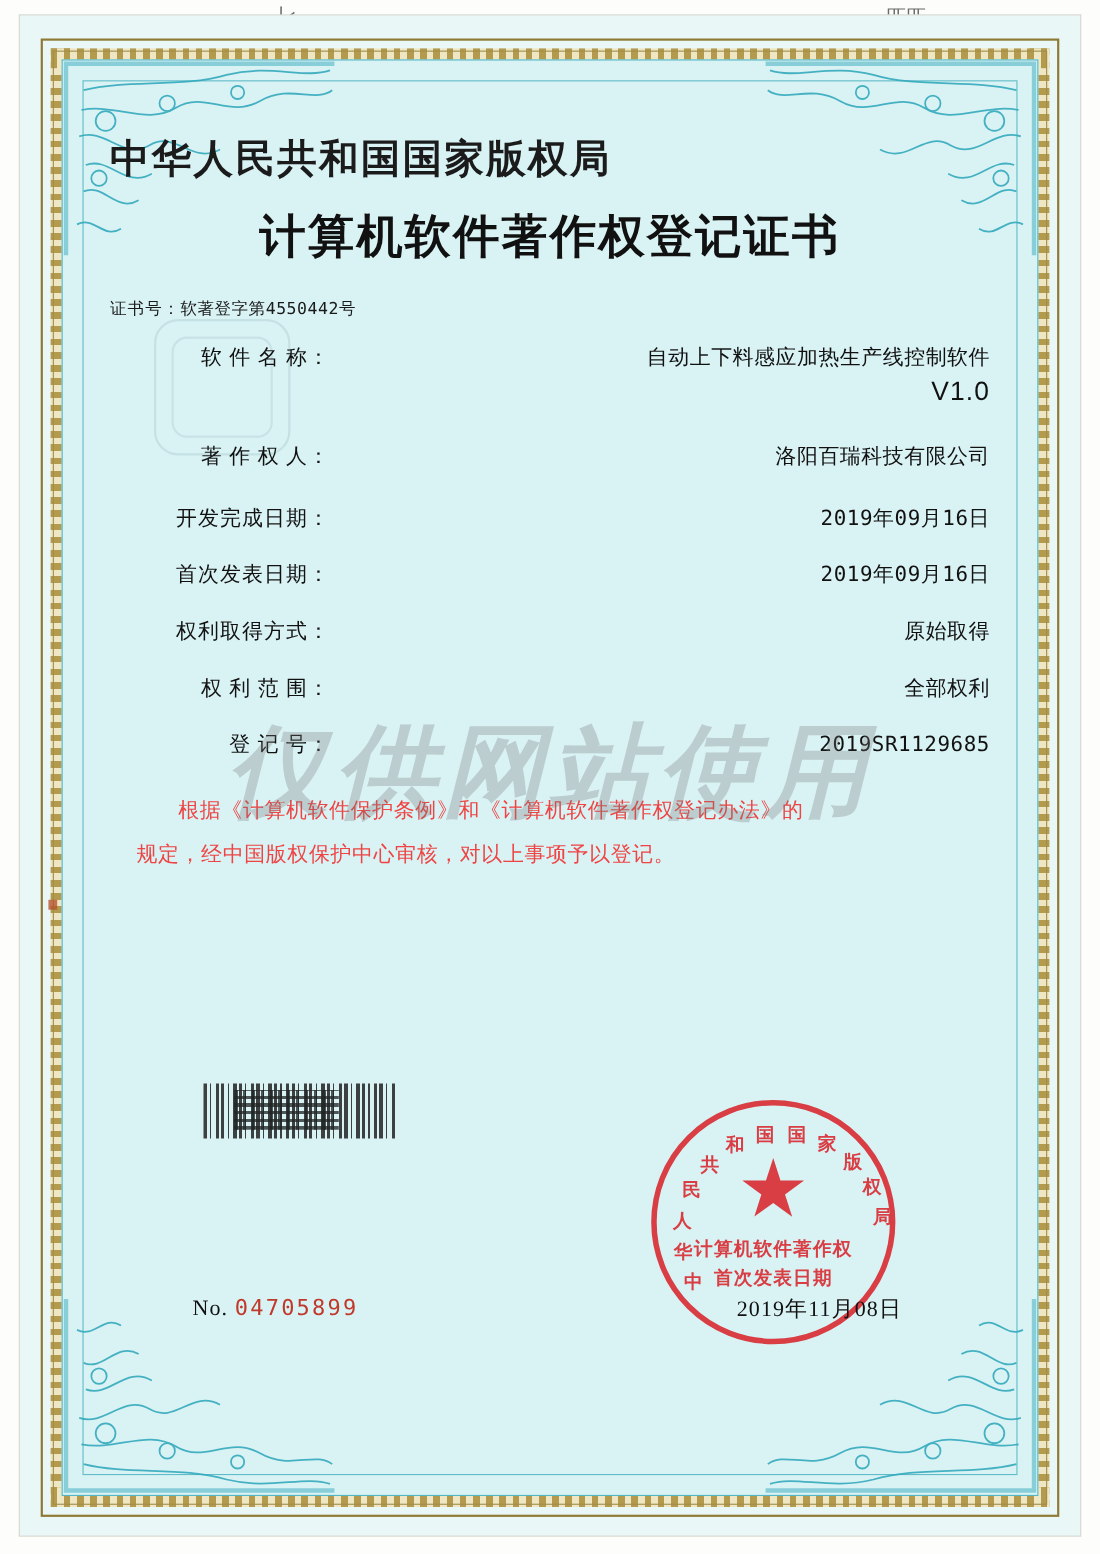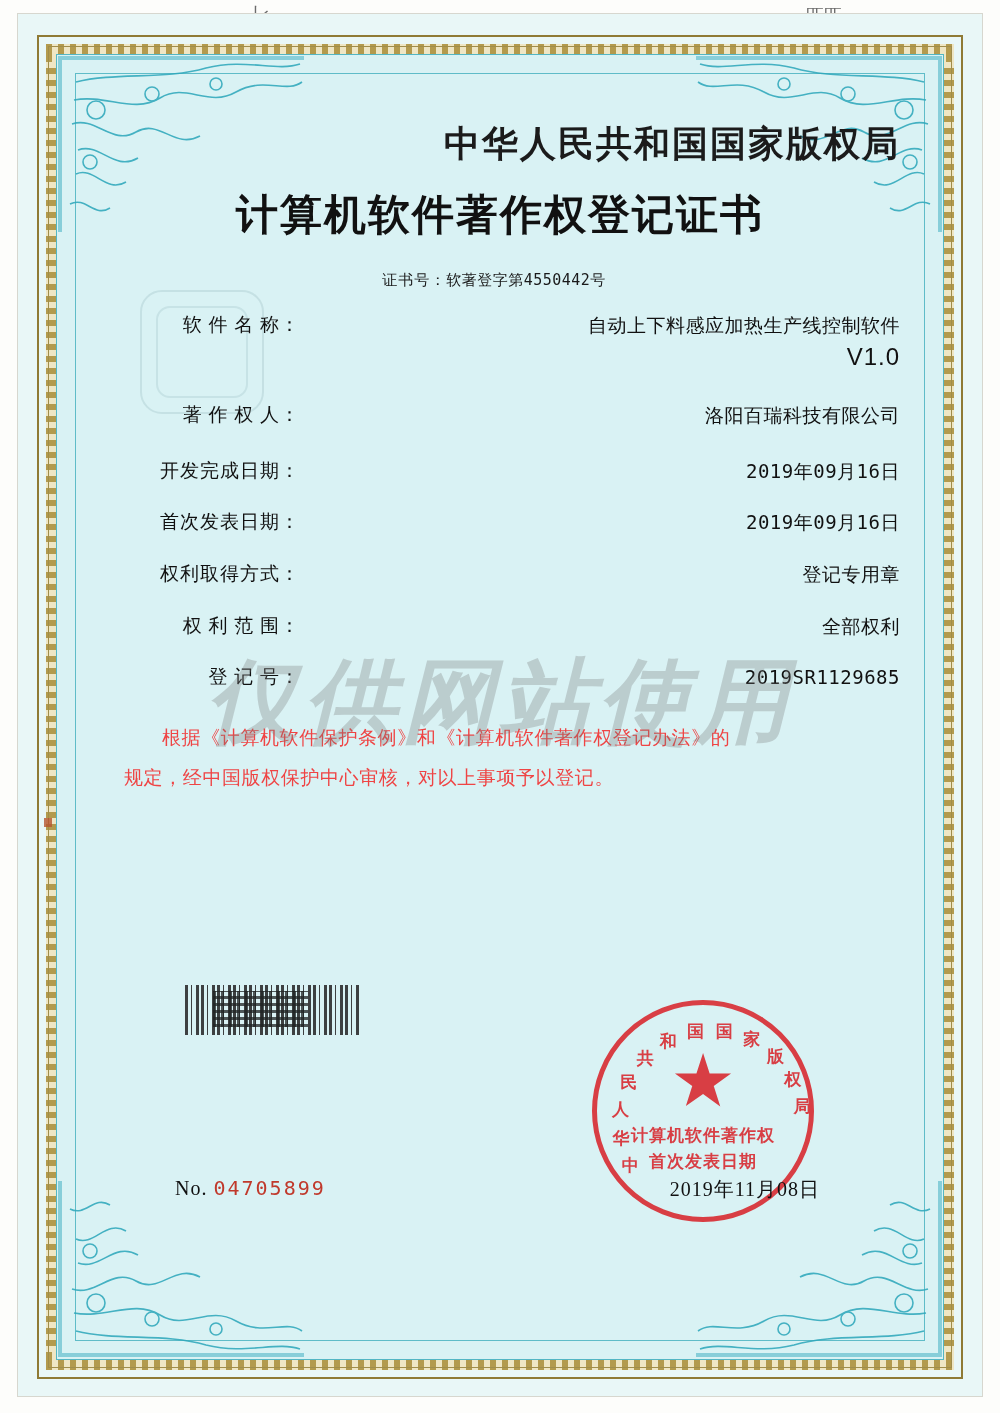--- a/index.html
+++ b/index.html
@@ -91,38 +91,38 @@
   .corner.br { right: 56px; bottom: 54px; transform: scale(-1,-1); }
 
   
   .content {
     position: absolute;
     left: 100px;
     top: 120px;
     width: 800px;
   }
   .title-main {
-    text-align: right;
+    text-align: left;
     font-size: 36px;
     letter-spacing: 2px;
     color: #1b1b1b;
     font-weight: bold;
     font-family: "DejaVu Serif", serif;
   }
   .title-sub {
     text-align: center;
     font-size: 42px;
     letter-spacing: 2px;
     color: #111;
     font-weight: bold;
     margin-top: 18px;
     font-family: Liberation Serif, serif;
   }
   .cert-no {
-    text-align: center;
+    text-align: left;
     font-size: 15px;
     color: #1a1a1a;
     margin-top: 28px;
     padding-right: 12px;
     letter-spacing: 1px;
   }
 
   .field-list {
     margin-top: 22px;
     padding-left: 30px;
@@ -430,21 +430,21 @@
         <div class="value mono">2019年09月16日</div>
       </div>
 
       <div class="field tight">
         <div class="label">首次发表日期：</div>
         <div class="value mono">2019年09月16日</div>
       </div>
 
       <div class="field tight">
         <div class="label">权利取得方式：</div>
-        <div class="value">登记专用章</div>
+        <div class="value">原始取得</div>
       </div>
 
       <div class="field tight">
         <div class="label">权 利 范 围：</div>
         <div class="value">全部权利</div>
       </div>
 
       <div class="field tight">
         <div class="label">登 记 号：</div>
         <div class="value mono">2019SR1129685</div>

